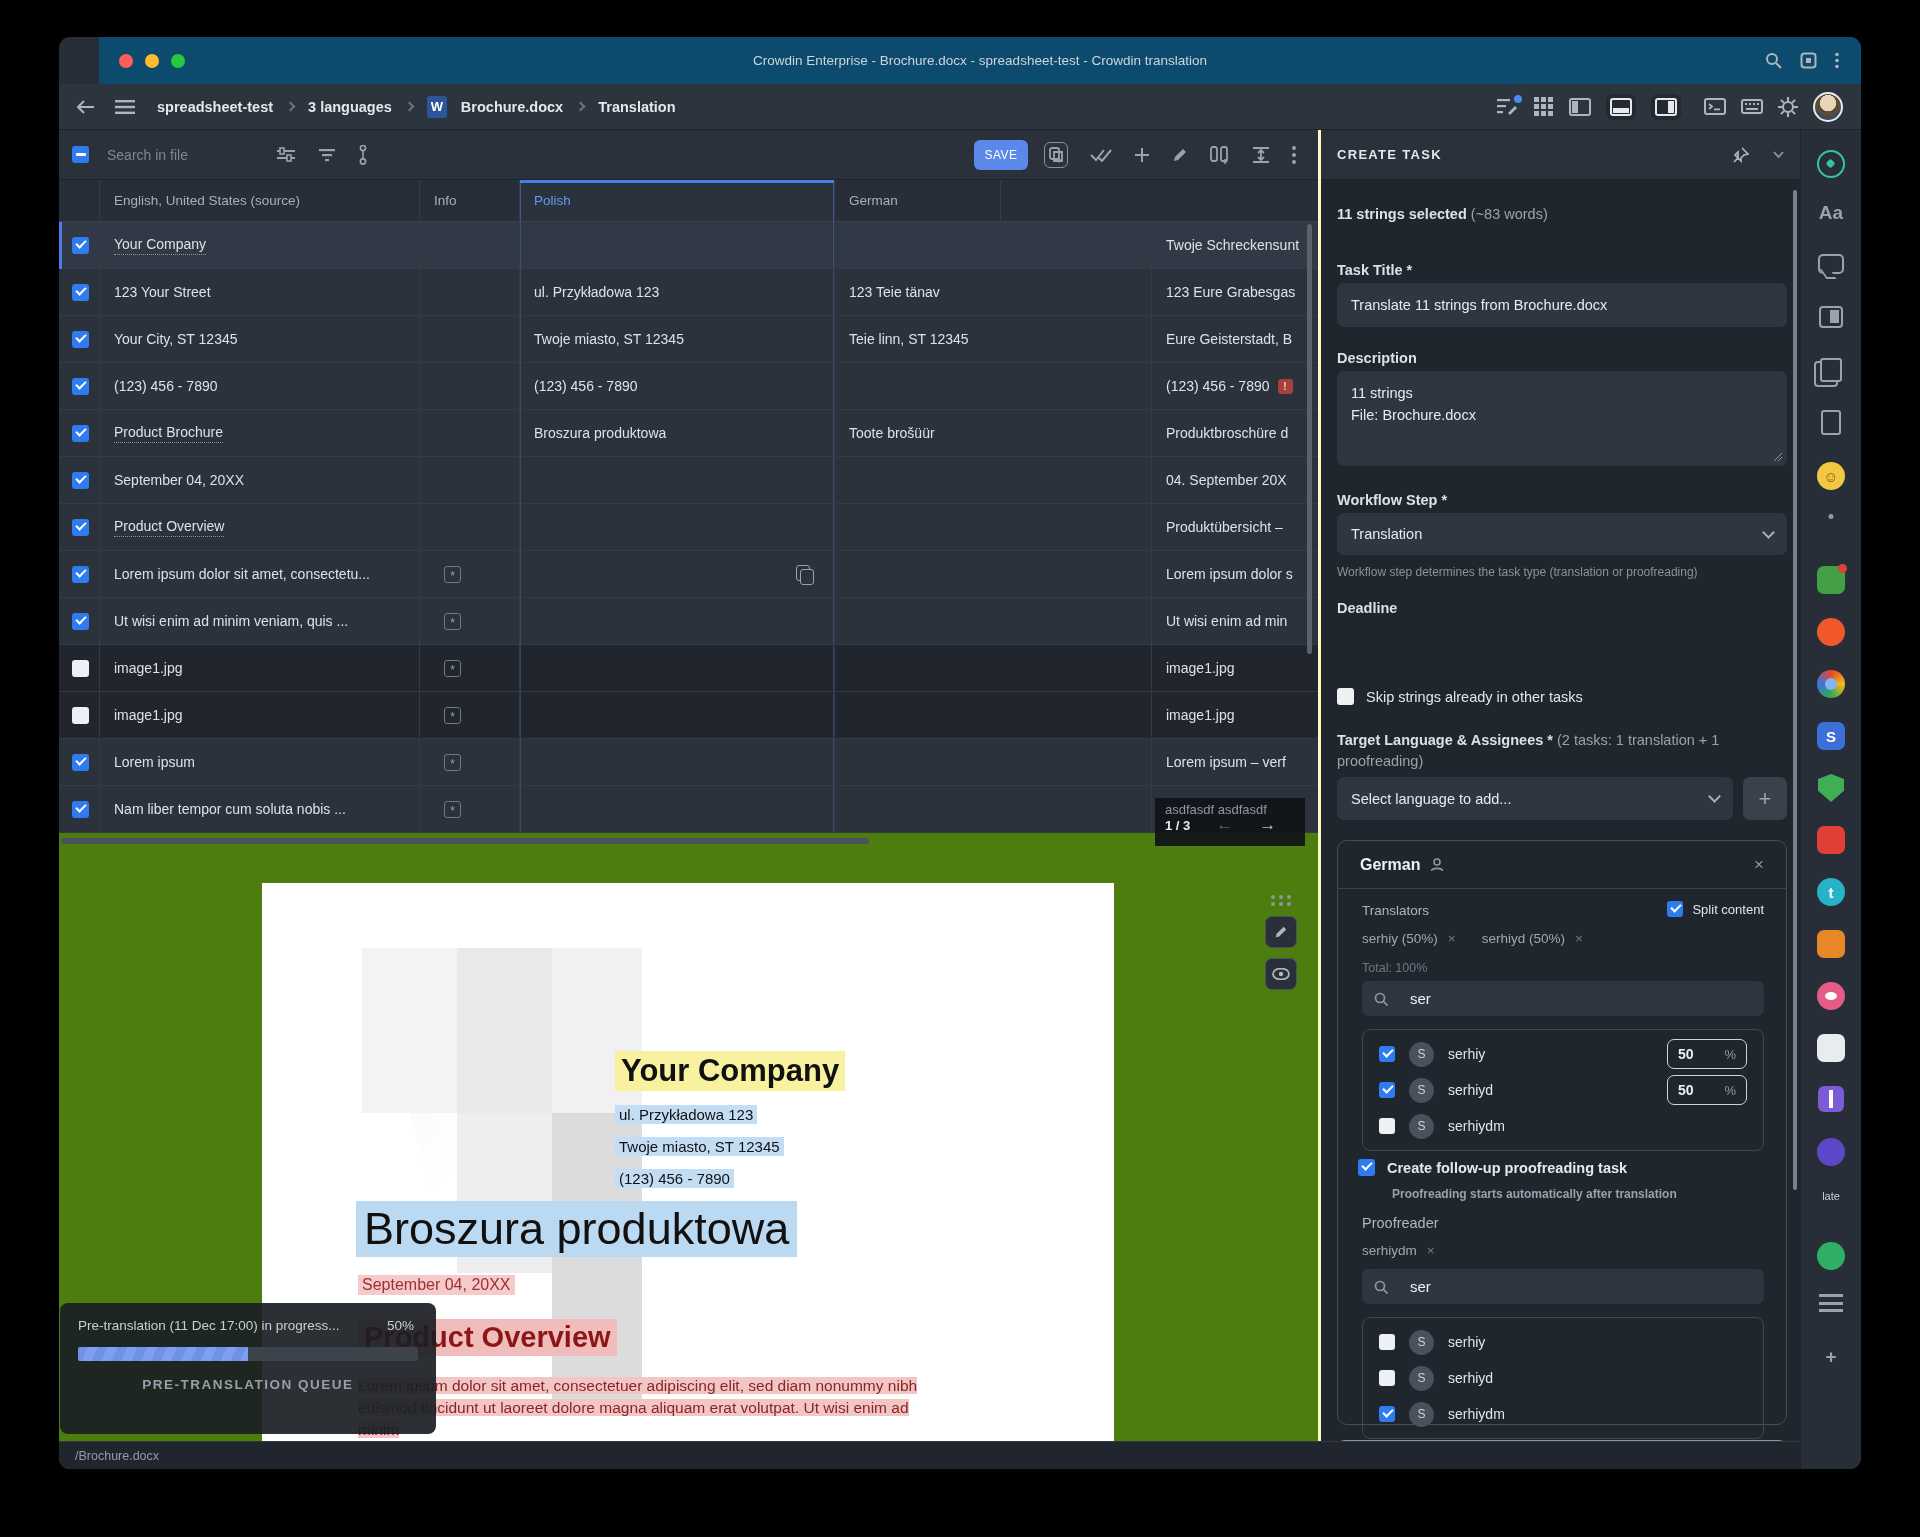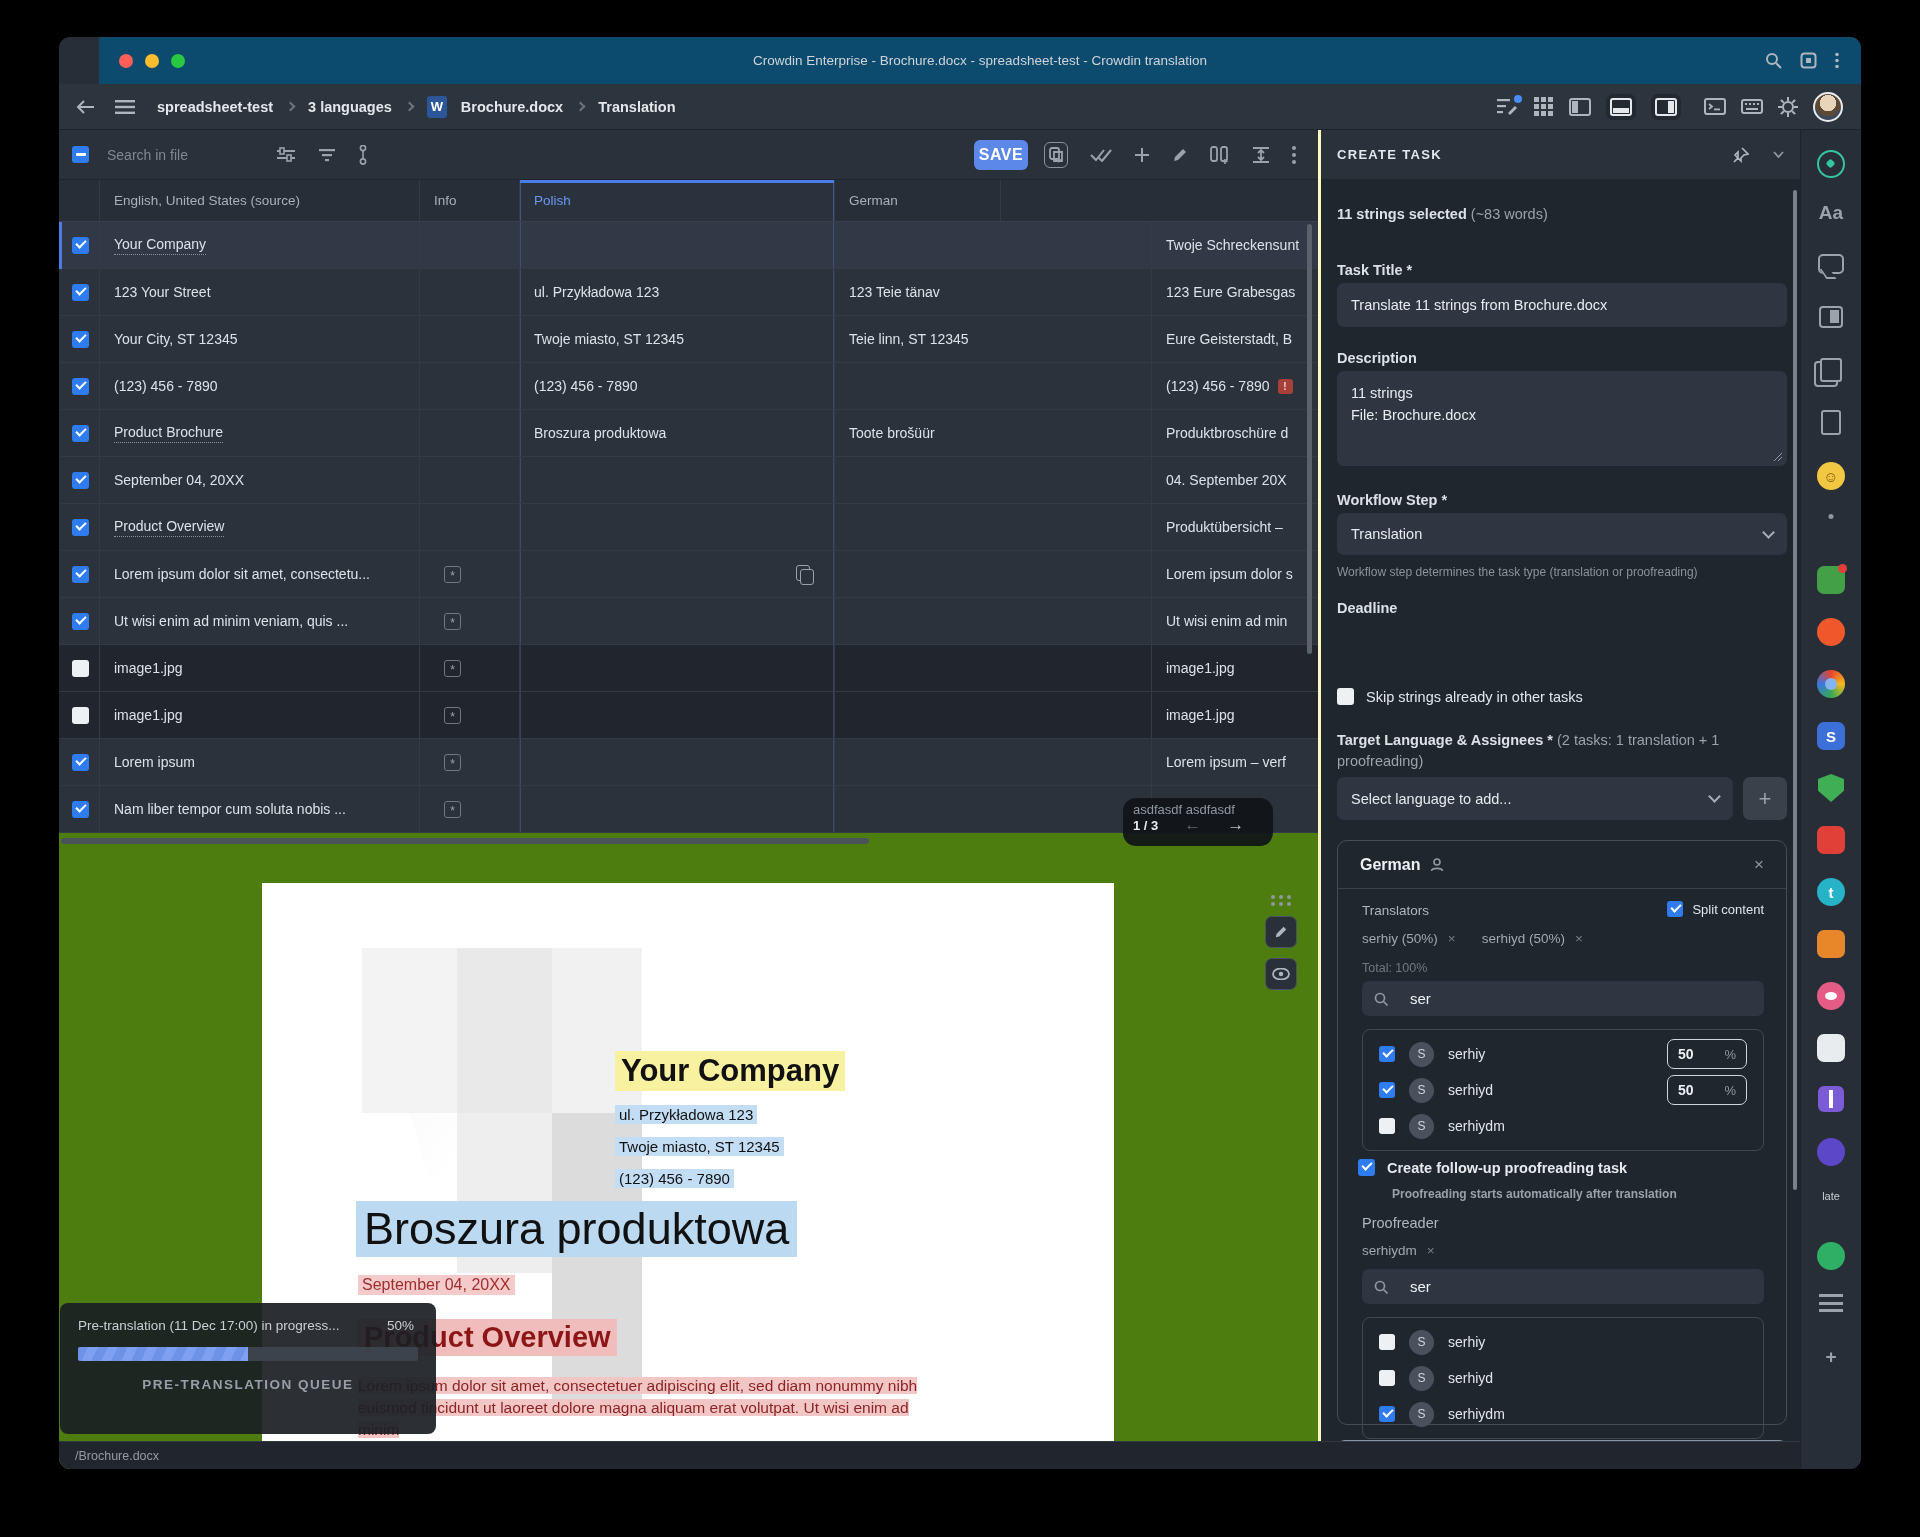--- a/index.html
+++ b/index.html
@@ -42,21 +42,21 @@
                 display:flex; align-items:center; }
   .cb { width:17px; height:17px; border-radius:3px; position:relative; flex:0 0 auto; }
   .cb-on { background:#2f7bf0; }
   .cb-on::after { content:""; position:absolute; left:4px; top:3px; width:8px; height:4px; border-left:2px solid #fff; border-bottom:2px solid #fff; transform:rotate(-45deg); }
   .cb-off { background:#eef1f4; }
   .cb-ind { background:#2f7bf0; }
   .cb-ind::after { content:""; position:absolute; left:3.5px; top:7px; width:10px; height:3px; background:#fff; border-radius:1px; }
   .search-ph { color:#7f8790; font-size:14px; margin-left:18px; width:170px; }
   .ed-icons { display:flex; align-items:center; gap:24px; color:#9aa2ac; }
   .save-btn { margin-left:auto; width:54px; height:30px; background:#5c88ea; color:#fff; border:none; border-radius:6px;
-              font-weight:bold; font-size:16px; letter-spacing:.5px; font-family:inherit; }
+              font-weight:normal; font-size:12px; letter-spacing:.5px; font-family:inherit; }
   .boxed { border:1.5px solid #8a929b; border-radius:6px; padding:4px; }
   .right-tools { display:flex; align-items:center; gap:22px; margin:0 22px 0 16px; }
 
   
   .thead { position:absolute; left:0; top:50px; width:1259px; height:42px; display:flex; background:#272e37; border-bottom:1px solid #3a414b;
            color:#a8b0b9; font-size:13.5px; }
   .thead .hc { display:flex; align-items:center; padding-left:14px; border-right:1px solid #343b45; }
   .rows { position:absolute; left:0; top:92px; width:1259px; }
   .trow { display:flex; height:47px; position:relative; }
   .trow.on { background:#2b323c; } .trow.off { background:#21262e; }
@@ -71,21 +71,21 @@
   .c3 { box-shadow:inset 1px 0 0 rgba(86,132,229,.30), inset -1px 0 0 rgba(86,132,229,.30); }
   .dotted { border-bottom:1px dotted #8a929b; padding-bottom:2px; }
   .infoicon { width:17px; height:17px; border:1px solid #6f7780; border-radius:3px; color:#9aa2ab; font-size:12px;
               display:flex; align-items:center; justify-content:center; line-height:1; padding-top:3px; }
   .dupicon { position:absolute; right:24px; top:14px; width:14px; height:16px; border:1.5px solid #9aa2ac; border-radius:3px; }
   .dupicon::before { content:""; position:absolute; left:3px; top:3px; width:12px; height:14px; border:1.5px solid #9aa2ac; border-radius:3px; background:#2b323c; }
   .issueicon { margin-left:8px; width:15px; height:15px; background:#a8403a; border-radius:3px; color:#f2d7d5; font-size:10px; font-weight:bold;
                display:flex; align-items:center; justify-content:center; flex:0 0 auto;}
   .vscroll { position:absolute; left:1248px; top:94px; width:5px; height:430px; background:#5a626c; border-radius:3px; }
   .hthumb { position:absolute; left:2px; top:708px; width:808px; height:6px; background:#4a525c; border-radius:3px; }
-  .pagerbox { position:absolute; left:1064px; top:668px; width:150px; height:48px; background:rgba(16,20,25,.92); border-radius:13px;
+  .pagerbox { position:absolute; left:1096px; top:668px; width:150px; height:48px; background:rgba(16,20,25,.92); border-radius:0;
               padding:4px 10px; z-index:5; }
   .pagerbox .ptext { color:#8f979f; font-size:13px; }
   .pagerrow { display:flex; align-items:center; gap:26px; margin-top:-2px; }
   .pagerrow .pnum { color:#e8ecf0; font-size:13px; font-weight:bold; }
   .arr-dim { color:#5b636d; font-size:17px; } .arr-lit { color:#b9c1c9; font-size:17px; }
 
   
   .page { position:absolute; left:203px; top:753px; width:852px; height:558px; background:#fff; overflow:hidden; }
   .logo { position:absolute; left:100px; top:65px; width:285px; height:430px; }
   .logo div { position:absolute; }

